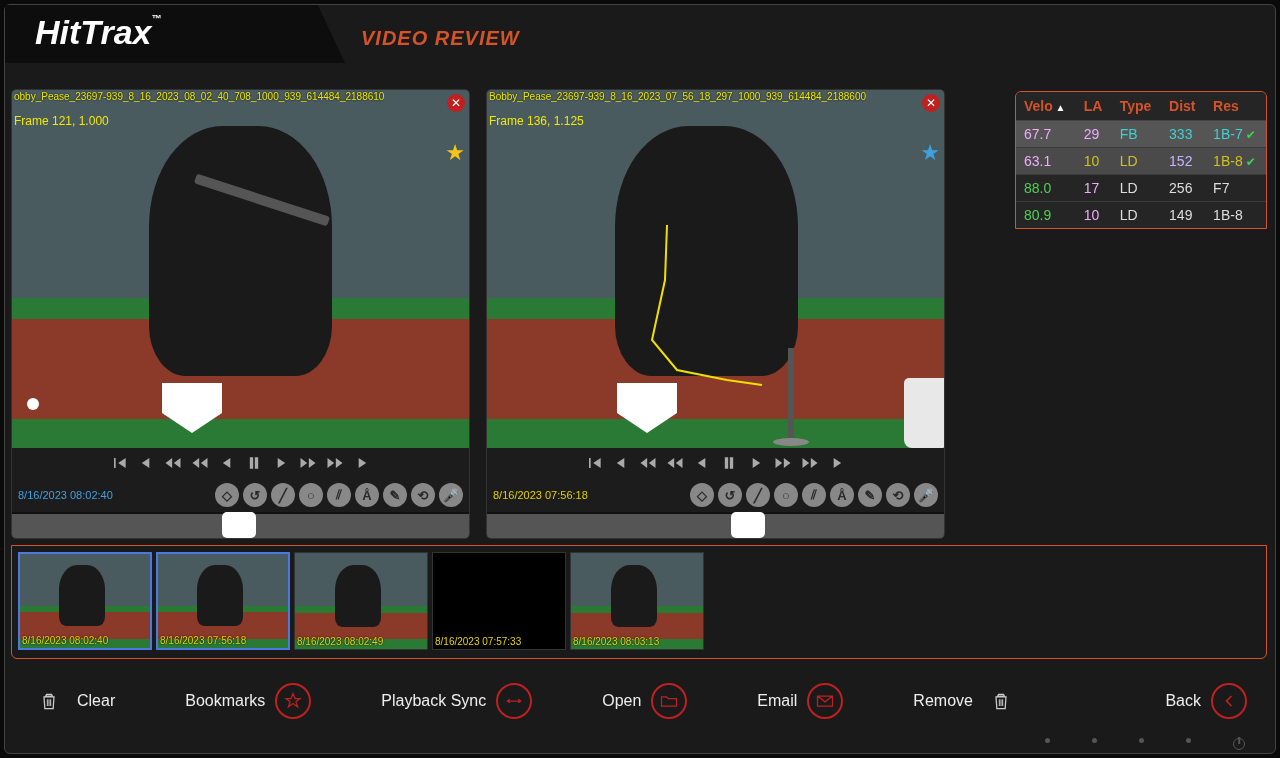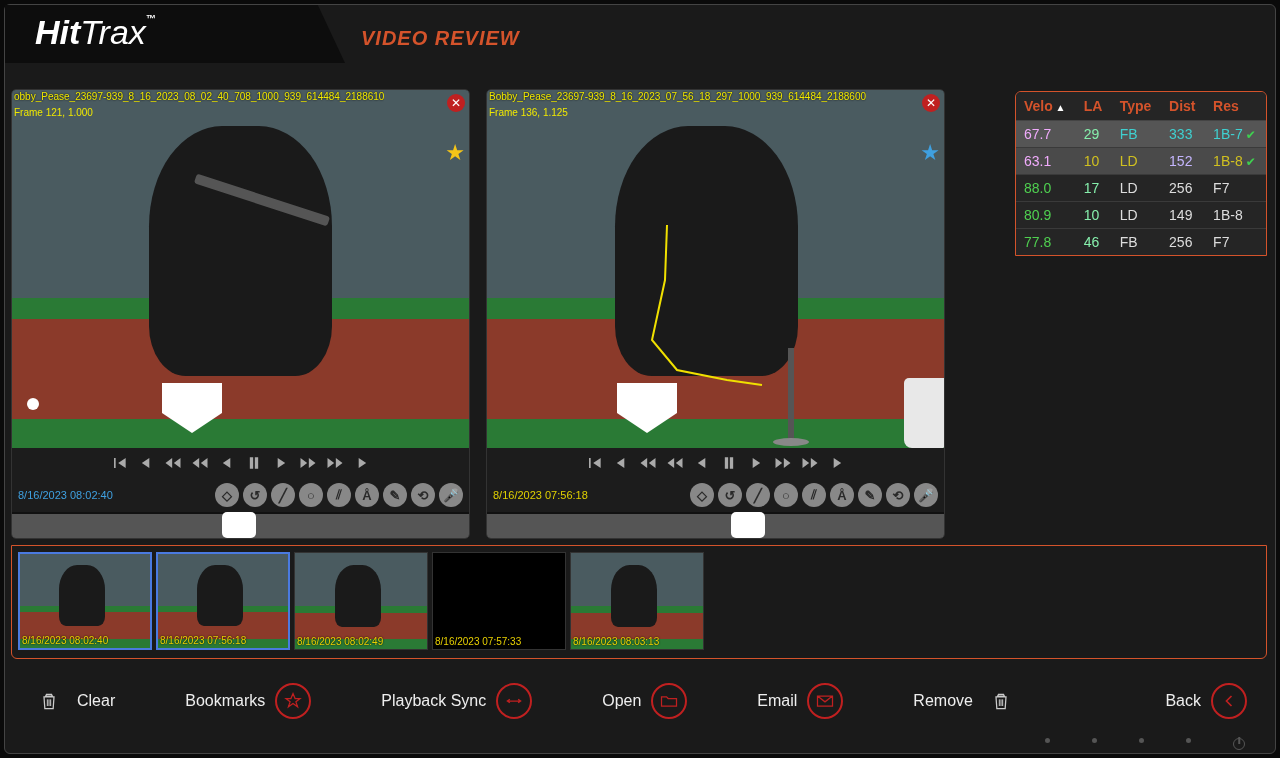--- a/index.html
+++ b/index.html
@@ -1,29 +1,29 @@
 <!DOCTYPE html>
 <html><head>
 <meta charset="utf-8">
 <style>
 *{box-sizing:border-box;margin:0;padding:0;font-family:Arial,Helvetica,sans-serif}
 body{background:#0a0a0a;width:1280px;height:758px;overflow:hidden;position:relative;color:#ddd}
 .frame{position:absolute;inset:4px;border:1px solid #444;border-radius:6px;background:#1a1a1a}
 .header{height:58px;position:relative}
 .logo-bg{position:absolute;left:0;top:0;width:340px;height:58px;background:#0d0d0d;clip-path:polygon(0 0,92% 0,100% 100%,0 100%)}
 .logo{position:absolute;left:30px;top:8px;font-size:34px;font-weight:700;font-style:italic;color:#fff}
-.logo .trax{font-weight:400}
+.logo .trax{font-weight:700}
 .tm{font-size:10px;vertical-align:top;font-style:normal}
 .page-title{position:absolute;left:356px;top:22px;font-size:20px;font-weight:700;color:#d4532b;font-style:italic;letter-spacing:1px}
 
 .videos{position:absolute;left:6px;top:84px;width:934px;height:450px;display:flex;gap:16px}
 .video-pane{flex:1;display:flex;flex-direction:column;background:#111;border:1px solid #333;border-radius:5px;overflow:hidden}
 .vid-frame{flex:1;position:relative;background:linear-gradient(#4a5b60 0%,#4a5b60 58%,#2a7a35 58%,#2a7a35 64%,#8b3a2a 64%,#8b3a2a 92%,#2a7a35 92%)}
 .vid-label{position:absolute;left:2px;top:1px;font-size:10px;color:#f0e800;text-shadow:0 0 2px #000;max-width:96%;overflow:hidden;white-space:nowrap}
-.vid-frame-info{position:absolute;left:2px;top:17px;font-size:10px;color:#f0e800}
+.vid-frame-info{position:absolute;left:2px;top:24px;font-size:12px;color:#f0e800}
 .close-x{position:absolute;right:4px;top:4px;width:18px;height:18px;border-radius:50%;background:#c02020;color:#fff;font-size:12px;line-height:18px;text-align:center;cursor:pointer}
 .star{position:absolute;right:4px;top:50px;font-size:22px}
 .star.gold{color:#f5c518}.star.blue{color:#3fa0e0}
 .home-plate{position:absolute;left:150px;bottom:15px;width:60px;height:50px;background:#fff;clip-path:polygon(0 0,100% 0,100% 60%,50% 100%,0 60%)}
 .ball{position:absolute;left:15px;bottom:38px;width:12px;height:12px;border-radius:50%;background:#fff}
 .tee{position:absolute;right:150px;bottom:5px;width:6px;height:95px;background:#555}
 .tee:after{content:"";position:absolute;bottom:-3px;left:-15px;width:36px;height:8px;border-radius:50%;background:#888}
 .bucket{position:absolute;right:-5px;bottom:0;width:45px;height:70px;background:#e8e8e8;border-radius:5px 5px 8px 8px}
 .trace{position:absolute;left:120px;top:130px;width:200px;height:190px}
 .swing-body{position:absolute;left:30%;top:10%;width:40%;height:70%;background:#1a1a1a;border-radius:40% 40% 20% 20%}
@@ -39,21 +39,21 @@
 .scrub-handle{position:absolute;top:-2px;width:34px;height:26px;background:#fff;border-radius:5px}
 
 .data-table{position:absolute;right:8px;top:86px;width:252px;border:1px solid #d4532b;border-radius:6px 6px 0 0;overflow:hidden;background:#252525}
 .data-table table{width:100%;border-collapse:collapse;font-size:14px}
 .data-table th{color:#d4532b;padding:6px 8px;text-align:left;font-weight:700;background:#252525;border-bottom:1px solid #444}
 .data-table th.sorted:after{content:" ▲";color:#fff;font-size:10px}
 .data-table td{padding:5px 8px;border-top:1px solid #3a3a3a}
 .data-table tr.sel1 td{background:#555}
 .data-table tr.sel2 td{background:#4a4a4a}
 .velo{color:#f0abfc}.velo.bright{color:#4fd050}
-.la{color:#86efac}.la.y{color:#d0c020}
+.la{color:#f0abfc}.la.y{color:#d0c020}
 .type{color:#ddd}.type.c{color:#3fd0d0}.type.y{color:#d0c020}
 .dist{color:#ddd}.dist.c{color:#3fd0d0}.dist.y{color:#c4b5fd}
 .res{color:#ddd}.res.c{color:#3fd0d0}.res.y{color:#d0c020}
 .chk{color:#3fd050;font-size:12px;margin-left:3px}
 
 .thumbs{position:absolute;left:6px;right:8px;top:540px;height:114px;border:1px solid #d4532b;border-top-left-radius:0;border-bottom-left-radius:6px;border-bottom-right-radius:6px;display:flex;gap:4px;padding:6px;background:#1a1a1a}
 .thumb{width:134px;height:98px;position:relative;border:1px solid #333;cursor:pointer}
 .thumb.sel{border:2px solid #4a7ae0}
 .thumb-img{width:100%;height:100%;background:linear-gradient(#4a5b60 0%,#4a5b60 55%,#2a7a35 55%,#2a7a35 62%,#8b3a2a 62%,#8b3a2a 90%,#2a7a35 90%)}
 .thumb.black .thumb-img{background:#000}
@@ -283,27 +283,20 @@
             <td class="dist ">256</td>
             <td class="res ">F7</td>
           </tr>
           <tr class="">
             <td class="velo bright">80.9</td>
             <td class="la ">10</td>
             <td class="type ">LD</td>
             <td class="dist ">149</td>
             <td class="res ">1B-8</td>
           </tr>
-          <tr class="">
-            <td class="velo bright">77.8</td>
-            <td class="la ">46</td>
-            <td class="type ">FB</td>
-            <td class="dist ">256</td>
-            <td class="res ">F7</td>
-          </tr>
         </tbody>
     </table>
   </div>
 
   <div class="thumbs" id="thumbs">
       <div class="thumb sel">
         <div class="thumb-img">
           <div class="thumb-body"></div>
         </div>
         <div class="thumb-ts">8/16/2023  08:02:40</div>

